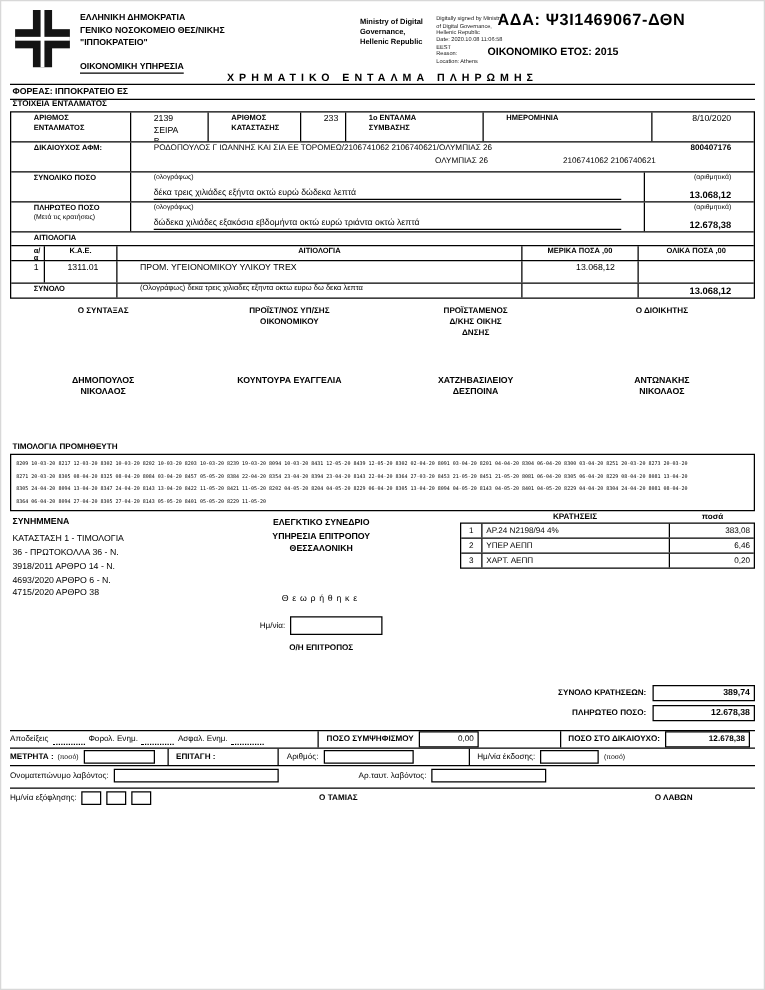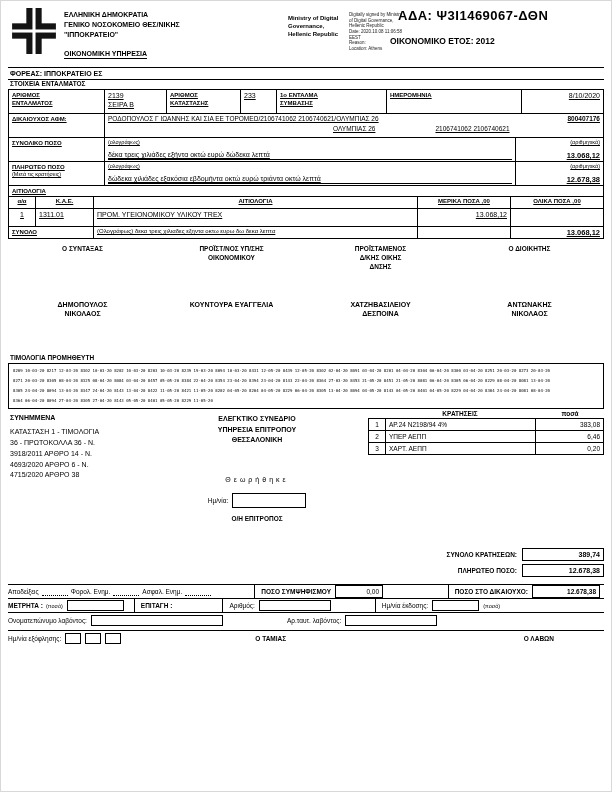--- a/index.html
+++ b/index.html
@@ -21,21 +21,21 @@
   .fiscal { position:absolute; left:390px; top:36px; font-size:8.5px; font-weight:bold; }
 
   .title { position:absolute; left:0; top:57px; width:100%; text-align:center; font-size:8.5px; font-weight:bold; letter-spacing:4px; }
   .foreas { position:absolute; left:8px; width:596px; top:67px; border-top:1px solid #000; border-bottom:1px solid #000; font-size:7px; font-weight:bold; padding:2px 2px 2px 2px; box-sizing:border-box; }
   .seclabel { position:absolute; left:10px; top:80px; font-size:6.5px; font-weight:bold; }
 
   
   .t { position:absolute; left:8px; top:89px; width:596px; border:1px solid #000; box-sizing:border-box; }
   .row { display:grid; box-sizing:border-box; }
   .row + .row { border-top:1px solid #000; }
-  .c { border-left:1px solid #000; padding:1px 3px; box-sizing:border-box; overflow:hidden;text-decoration:underline; }
+  .c { border-left:1px solid #000; padding:1px 18px; box-sizing:border-box; overflow:hidden; }
   .c:first-child { border-left:none; }
   .lb { font-size:6px; font-weight:bold; line-height:1.35; }
   .vl { font-size:7px; line-height:1.3; }
   .r1 { grid-template-columns:95px 62px 74px 36px 110px 135px auto; height:23px; }
   .r2 { grid-template-columns:95px auto; height:24px; }
   .r34 { grid-template-columns:95px auto 88px; height:24px; }
   .r5 { grid-template-columns:auto; height:11px; }
   .mid { display:flex; flex-direction:column; justify-content:space-between; }
   .tag { font-size:5.5px; }
   .words { font-size:7px; border-bottom:1px solid #000; padding-bottom:1px; }
@@ -121,22 +121,23 @@
 Governance,
 Hellenic Republic</div>
   <div class="digsig pre">Digitally signed by Ministry
 of Digital Governance,
 Hellenic Republic
 Date: 2020.10.08 11:06:58
 EEST
 Reason:
 Location: Athens</div>
   <div class="ada">ΑΔΑ: Ψ3Ι1469067-ΔΘΝ</div>
-  <div class="fiscal">ΟΙΚΟΝΟΜΙΚΟ ΕΤΟΣ: 2012</div>
-
+  <div class="fiscal">ΟΙΚΟΝΟΜΙΚΟ ΕΤΟΣ: 2015</div>
+
+  <div class="title">ΧΡΗΜΑΤΙΚΟ ΕΝΤΑΛΜΑ ΠΛΗΡΩΜΗΣ</div>
   <div class="foreas">ΦΟΡΕΑΣ: ΙΠΠΟΚΡΑΤΕΙΟ ΕΣ</div>
   <div class="seclabel">ΣΤΟΙΧΕΙΑ ΕΝΤΑΛΜΑΤΟΣ</div>
 
   <div class="t">
     <div class="row r1">
       <div class="c lb pre">ΑΡΙΘΜΟΣ
 ΕΝΤΑΛΜΑΤΟΣ</div>
       <div class="c vl pre">2139
 ΣΕΙΡΑ Β</div>
       <div class="c lb pre">ΑΡΙΘΜΟΣ

